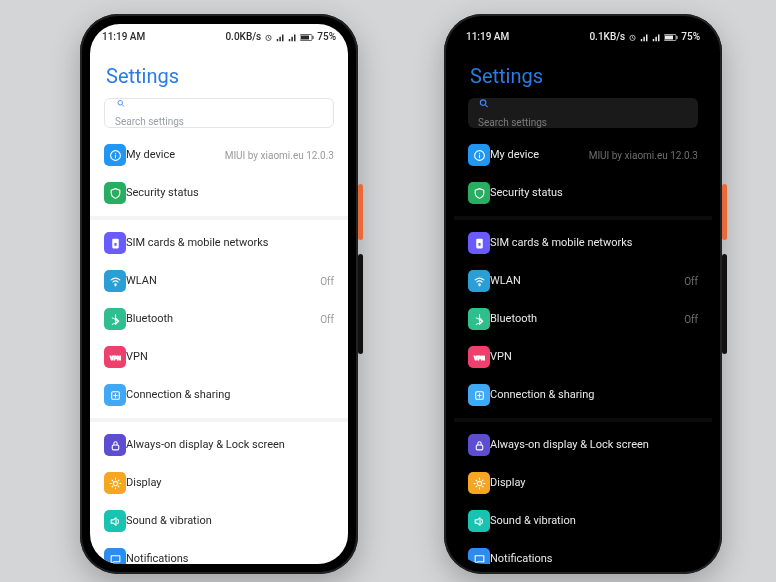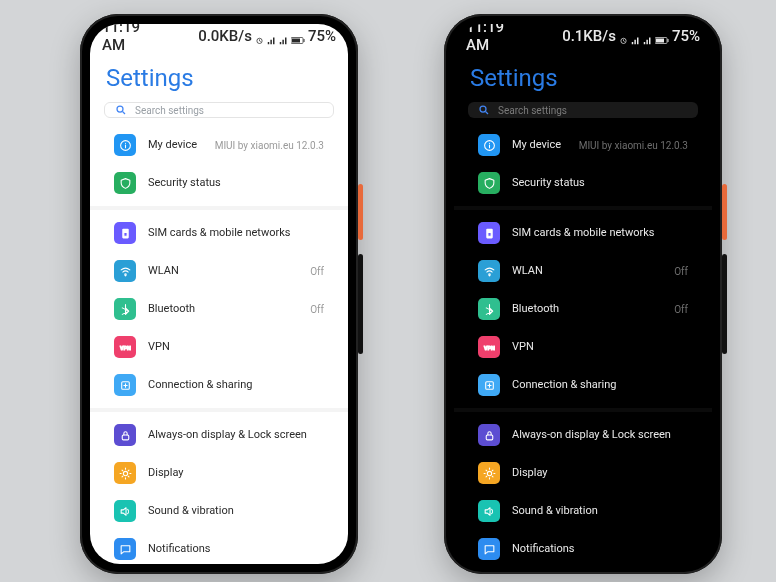--- a/index.html
+++ b/index.html
@@ -29,45 +29,46 @@
 
     .screen {
       width:100%; height:100%; border-radius:30px; overflow:hidden;
       position:relative;
     }
     .screen.light { background:#fff; color:#2a2a2a; }
     .screen.dark  { background:#000; color:#e9e9e9; }
 
     .statusbar {
       height:24px; display:flex; align-items:center; justify-content:space-between;
-      padding:0 12px; font-size:15px; font-weight:500;gap:37px;
+      padding:0 12px; font-size:10px; font-weight:500;gap:37px;
     }
     .status-icons { display:flex; align-items:flex-end; gap:3px; }
     .status-icons svg { display:block; }
 
     .title {
       padding: 16px 16px 10px 16px;
-      font-size: 24px; font-weight:400;
+      font-size: 20px; font-weight:400;
       color:#2a7be4;
     }
     .dark .title { color:#2a7be4; }
 
     .searchbox {
       margin: 0 14px 8px 14px;
-      height:16px; border-radius:6px;
-      display:flex; align-items:center; gap:8px; padding:0 10px;
+      height:30px; border-radius:6px;
+      display:flex; align-items:flex-start; gap:8px; padding:0 10px;
       font-size:10px;
+      flex-direction:column;
     }
     .light .searchbox { background:#fff; border:1px solid #e4e4e4; color:#9aa0a6; }
     .dark  .searchbox { background:#1a1a1a; color:#7a7a7a; }
 
     .list { }
     .row {
-      display:flex; align-items:center; gap:12px;
-      padding: 7px 24px;
+      display:flex; align-items:center; 
+      padding: 7px 14px;
       min-height:38px;
       position:relative;
     }
     .light .row { border-bottom: 0; }
     .row .icon {
       width:22px; height:22px; border-radius:5px;
       display:flex; align-items:center; justify-content:center;
       flex-shrink:0;
     }
     .row .label { font-size:11px; flex:1; line-height:1.25; }

